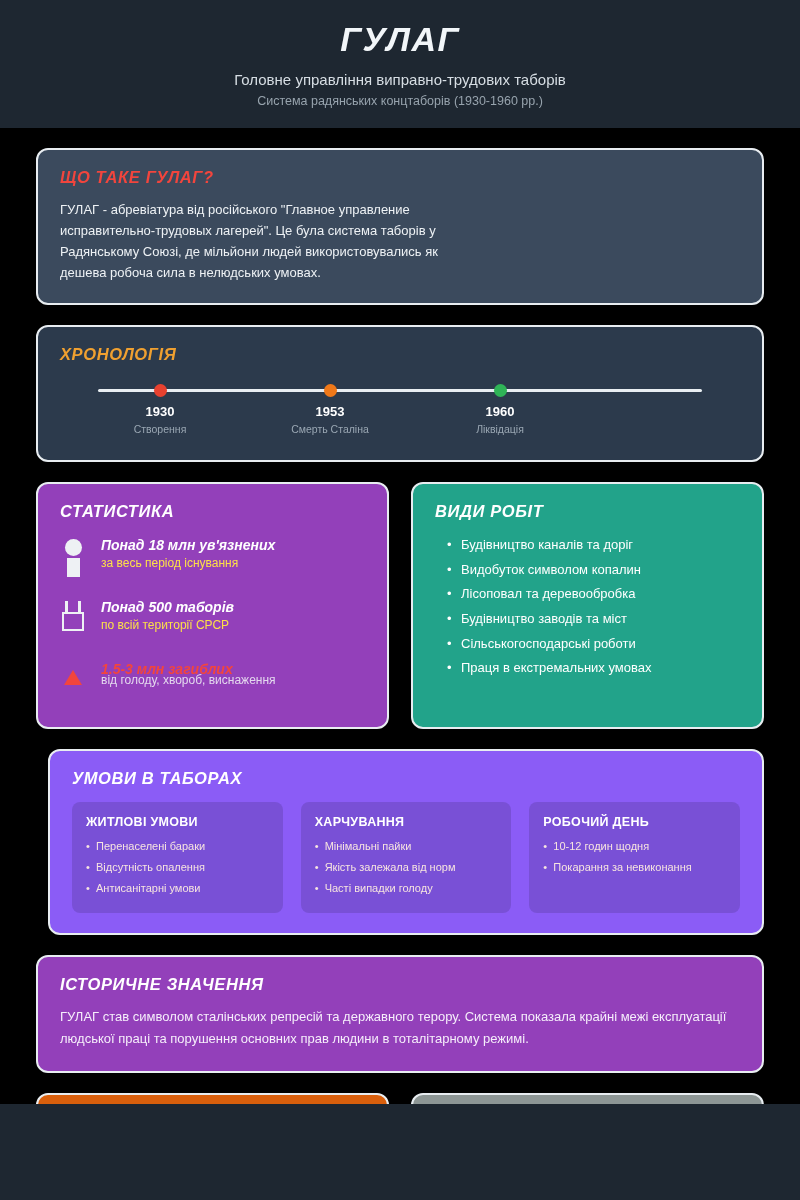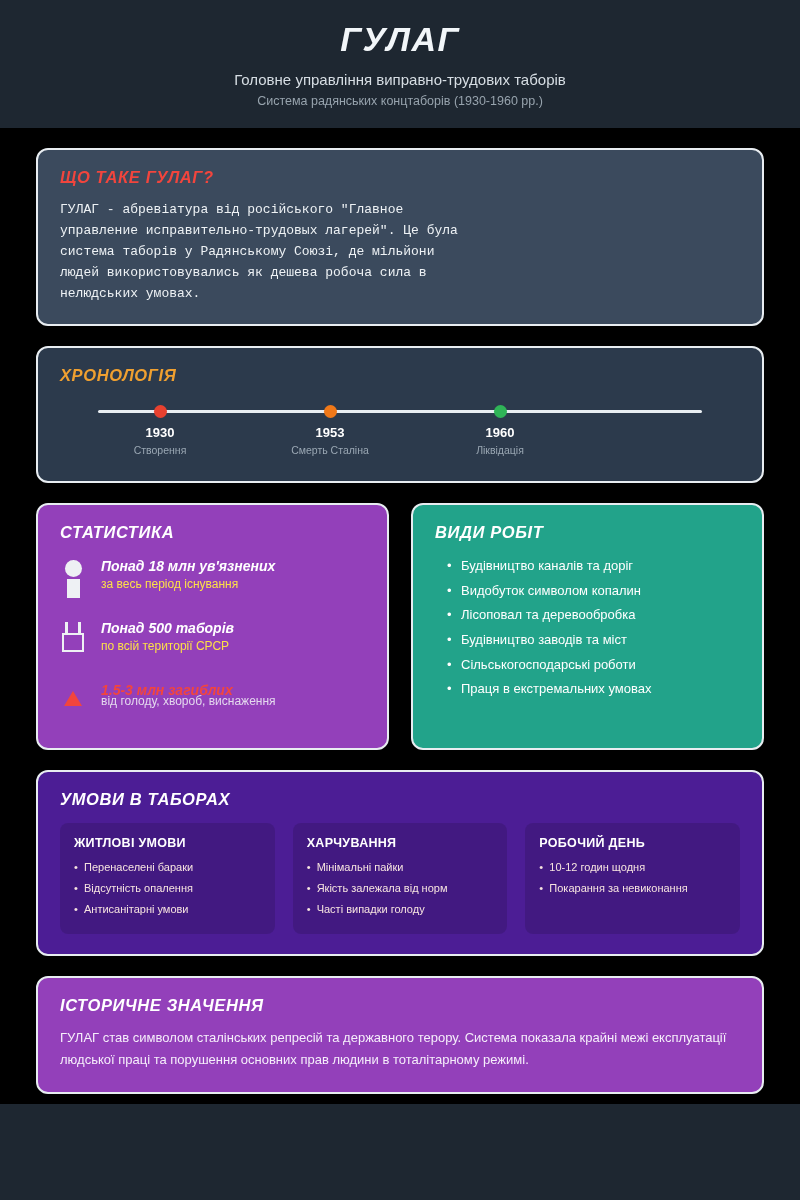--- a/index.html
+++ b/index.html
@@ -36,35 +36,35 @@
     border-radius:12px;
     border:2px solid #e8edf1;
     padding:18px 22px 20px;
     position:relative;
     overflow:hidden;
   }
   .card.slate { background:#3b4a5d; }
   .card.timeline-card { background:#2c3a4c; }
   .card.purple { background:#9340ba; }
   .card.teal { background:#22a38a; }
-  .card.red  { background:#4c1d95; }
+  .card.red  { background:#8b5cf6;margin-left:12px; }
   .card.orange { background:#d95f0c; }
   .card.gray { background:#8d9695; }
 
   .card-title {
     font-size:16.5px; font-weight:bold; font-style:italic;
     letter-spacing:0.6px; margin-bottom:12px;
   }
   .t-red    { color:#f2453d; }
   .t-orange { color:#f0a030; }
   .t-white  { color:#ffffff; }
 
   
   .mt20 { margin-top:20px; }
-  .intro-body { display:flex; align-items:center;font-family:Liberation Mono, monospace; }
+  .intro-body { display:flex; align-items:center; }
   .intro-text {
     font-size:13px; color:#eef2f5; line-height:1.62;
     width:420px; flex:none;
   }
   .logo-wrap {
     flex:1; display:flex; align-items:center; justify-content:center;
     padding-top:16px;
   }
   .logo { display:flex; align-items:center; gap:9px; }
   .logo-mark {

